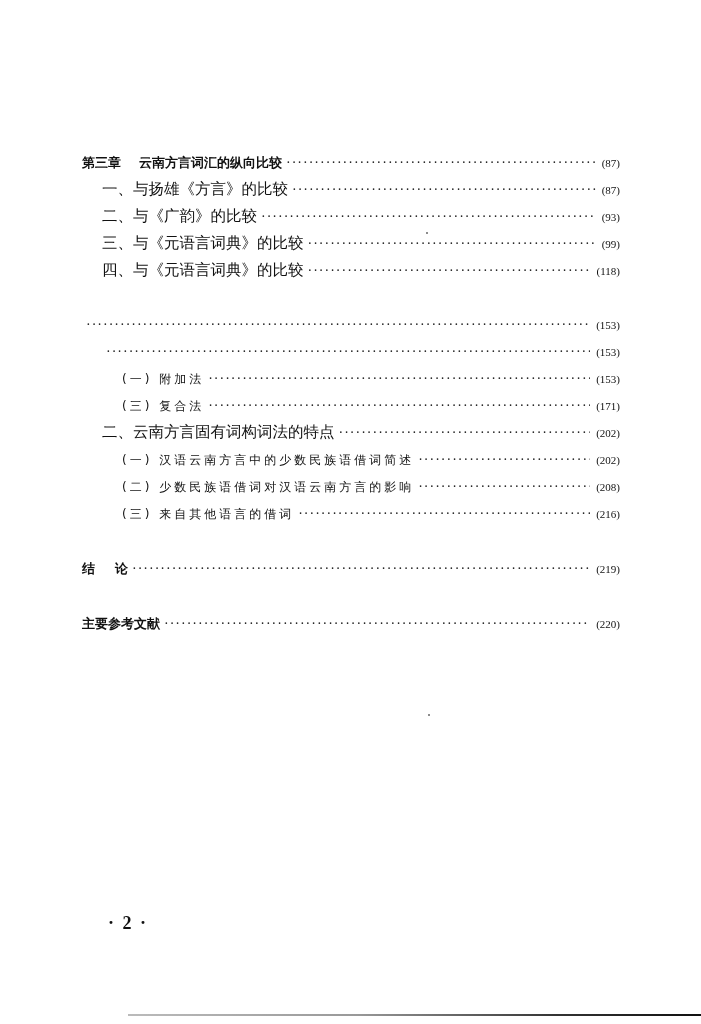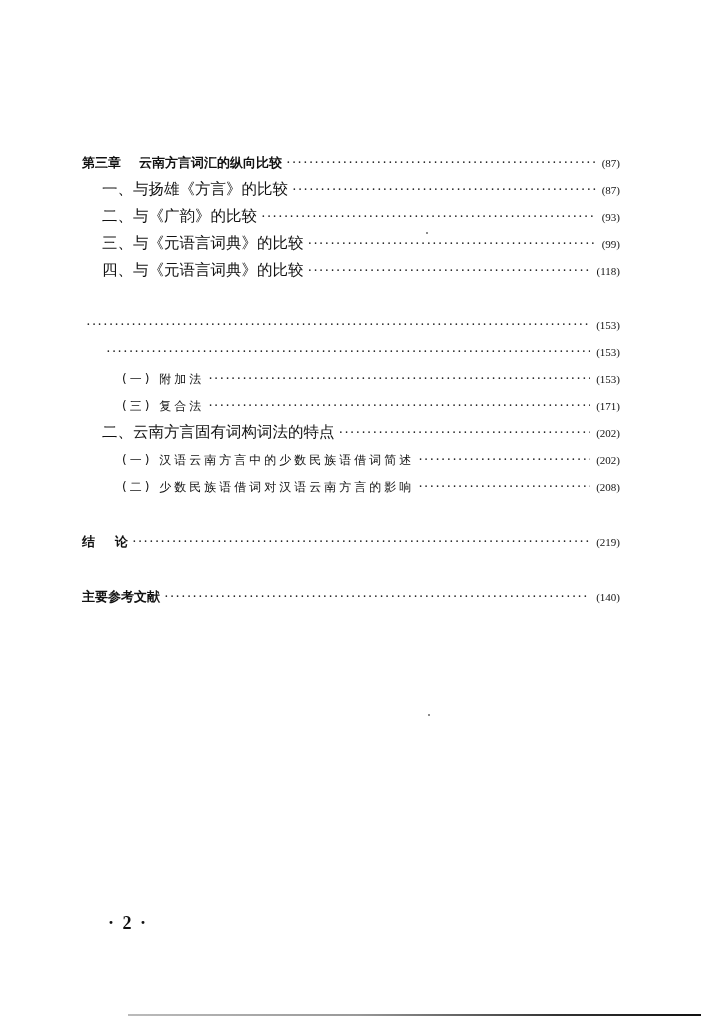--- a/index.html
+++ b/index.html
@@ -152,37 +152,42 @@
   <div class="row lvl2">
     <span class="label">(一) 汉语云南方言中的少数民族语借词简述</span>
     <span class="leader"></span>
     <span class="page">(202)</span>
   </div>
   <div class="row lvl2">
     <span class="label">(二) 少数民族语借词对汉语云南方言的影响</span>
     <span class="leader"></span>
     <span class="page">(208)</span>
   </div>
+  <div class="row lvl2">
+    <span class="label">(三) 来自其他语言的借词</span>
+    <span class="leader"></span>
+    <span class="page">(216)</span>
+  </div>
 
   <div class="gap-md"></div>
 
   <div class="row lvl0">
     <span class="label">
       <span>结</span><span class="wide-gap"></span><span>论</span>
     </span>
     <span class="leader"></span>
     <span class="page">(219)</span>
   </div>
 
   <div class="gap-md"></div>
 
   <div class="row lvl0">
     <span class="label">主要参考文献</span>
     <span class="leader"></span>
-    <span class="page">(140)</span>
+    <span class="page">(220)</span>
   </div>
 
   <div class="gap-md"></div>
 
 </div>
 
 <div class="speck" style="left:426px; top:232px;"></div>
 <div class="speck" style="left:428px; top:714px;"></div>
 
 <div class="page-number">· 2 ·</div>

